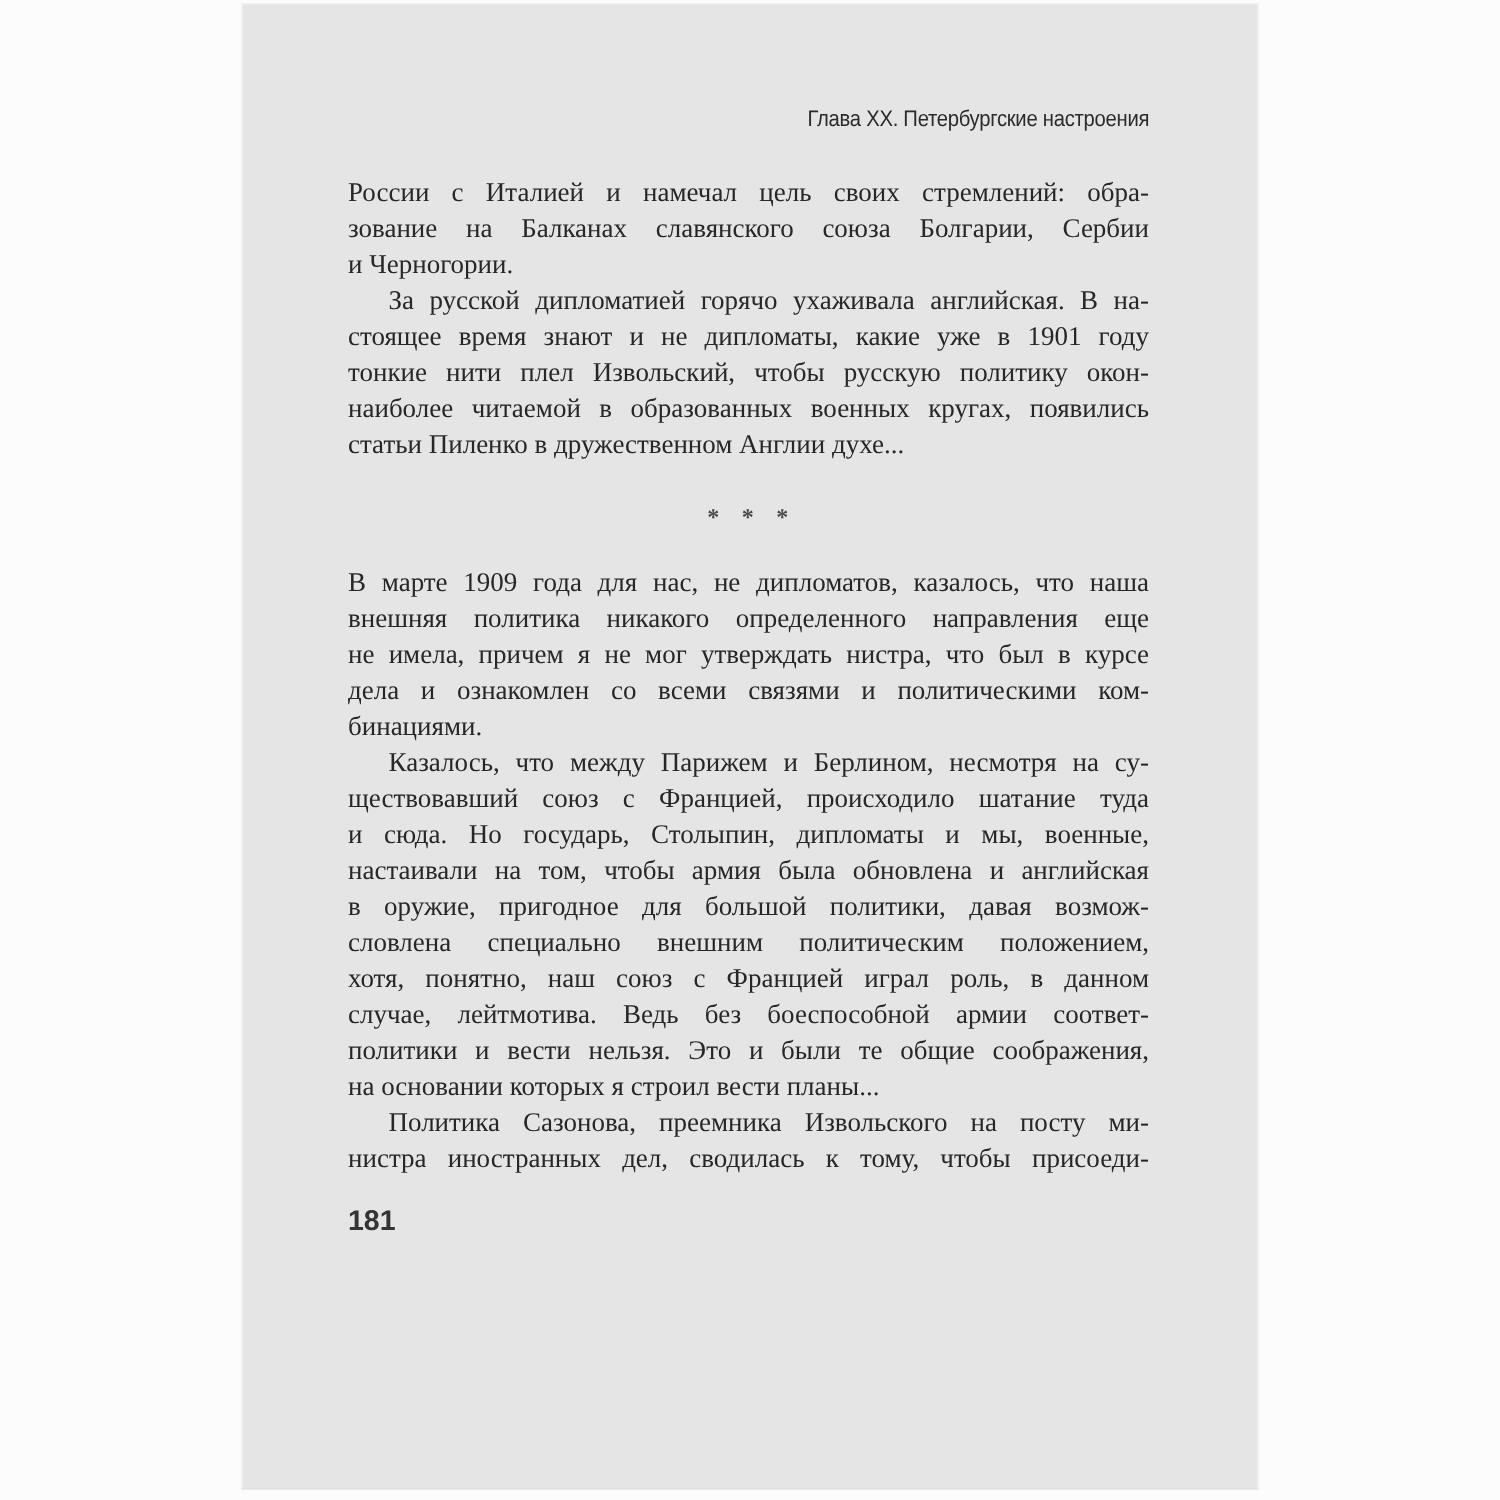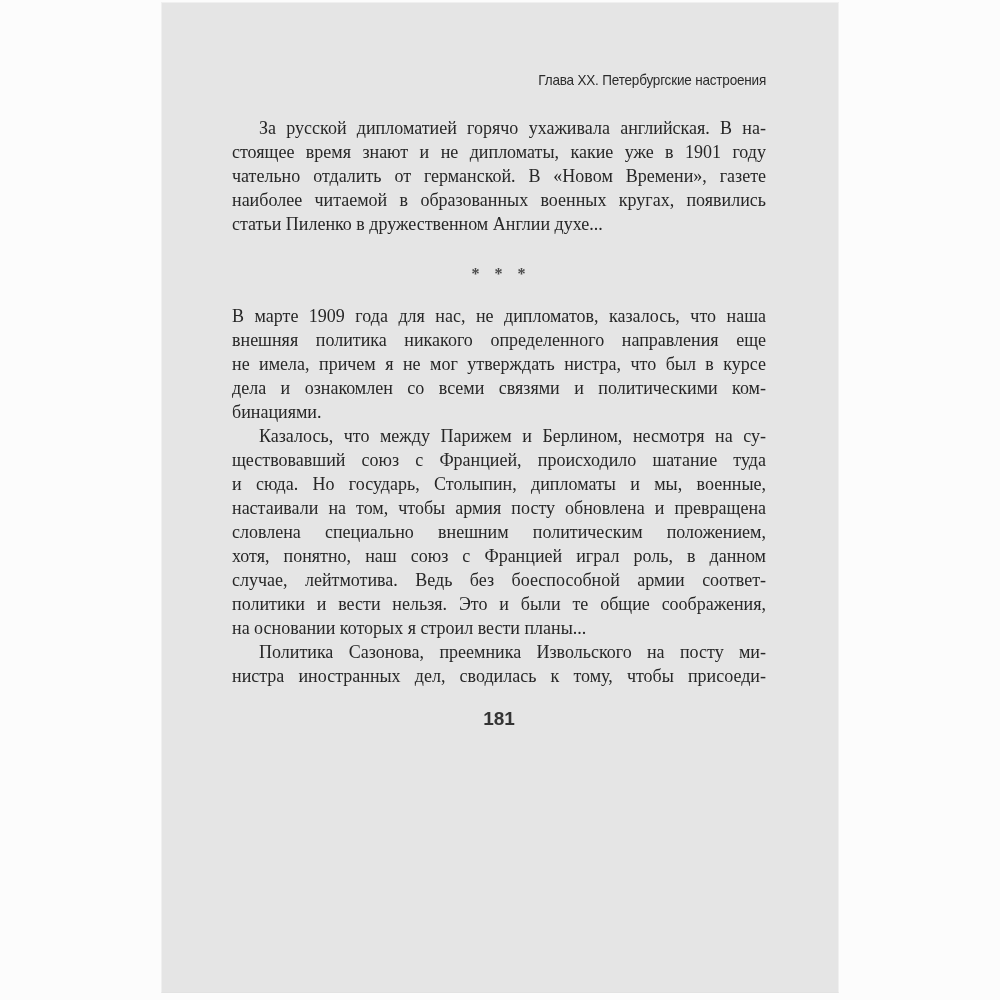--- a/index.html
+++ b/index.html
@@ -60,62 +60,68 @@
     margin: 26px 0 18px 0;
     text-align: center;
     font-size: 16px;
     font-weight: bold;
     letter-spacing: 1px;
     word-spacing: 9px;
     color: #4a4a4a;
   }
   .folio {
     margin-top: 20px;
-    text-align: center;
+    text-align: left;
     font-family: "Liberation Sans", "DejaVu Sans", sans-serif;
     font-weight: bold;
     font-size: 19px;
     color: #343434;
   }
 </style>
 </head>
 <body>
 
 <div class="book-page">
 
   <div class="running-head-row">
     <span class="running-head">Глава XX. Петербургские настроения</span>
   </div>
 
   <div class="body-text">
 
+    <div class="para">
+      <div class="line">России с Италией и намечал цель своих стремлений: обра-</div>
+      <div class="line">зование на Балканах славянского союза Болгарии, Сербии</div>
+      <div class="line pl">и Черногории.</div>
+    </div>
 
     <div class="para">
       <div class="line ind">За русской дипломатией горячо ухаживала английская. В на-</div>
       <div class="line">стоящее время знают и не дипломаты, какие уже в 1901 году</div>
-      <div class="line">чательно отдалить от германской. В «Новом Времени», газете</div>
+      <div class="line">тонкие нити плел Извольский, чтобы русскую политику окон-</div>
       <div class="line">наиболее читаемой в образованных военных кругах, появились</div>
       <div class="line pl">статьи Пиленко в дружественном Англии духе...</div>
     </div>
 
     <div class="separator">* * *</div>
 
     <div class="para">
       <div class="line">В марте 1909 года для нас, не дипломатов, казалось, что наша</div>
       <div class="line">внешняя политика никакого определенного направления еще</div>
       <div class="line">не имела, причем я не мог утверждать нистра, что был в курсе</div>
       <div class="line">дела и ознакомлен со всеми связями и политическими ком-</div>
       <div class="line pl">бинациями.</div>
     </div>
 
     <div class="para">
       <div class="line ind">Казалось, что между Парижем и Берлином, несмотря на су-</div>
       <div class="line">ществовавший союз с Францией, происходило шатание туда</div>
       <div class="line">и сюда. Но государь, Столыпин, дипломаты и мы, военные,</div>
-      <div class="line">настаивали на том, чтобы армия посту обновлена и превращена</div>
+      <div class="line">настаивали на том, чтобы армия была обновлена и английская</div>
+      <div class="line">в оружие, пригодное для большой политики, давая возмож-</div>
       <div class="line">словлена специально внешним политическим положением,</div>
       <div class="line">хотя, понятно, наш союз с Францией играл роль, в данном</div>
       <div class="line">случае, лейтмотива. Ведь без боеспособной армии соответ-</div>
       <div class="line">политики и вести нельзя. Это и были те общие соображения,</div>
       <div class="line pl">на основании которых я строил вести планы...</div>
     </div>
 
     <div class="para">
       <div class="line ind">Политика Сазонова, преемника Извольского на посту ми-</div>
       <div class="line">нистра иностранных дел, сводилась к тому, чтобы присоеди-</div>

